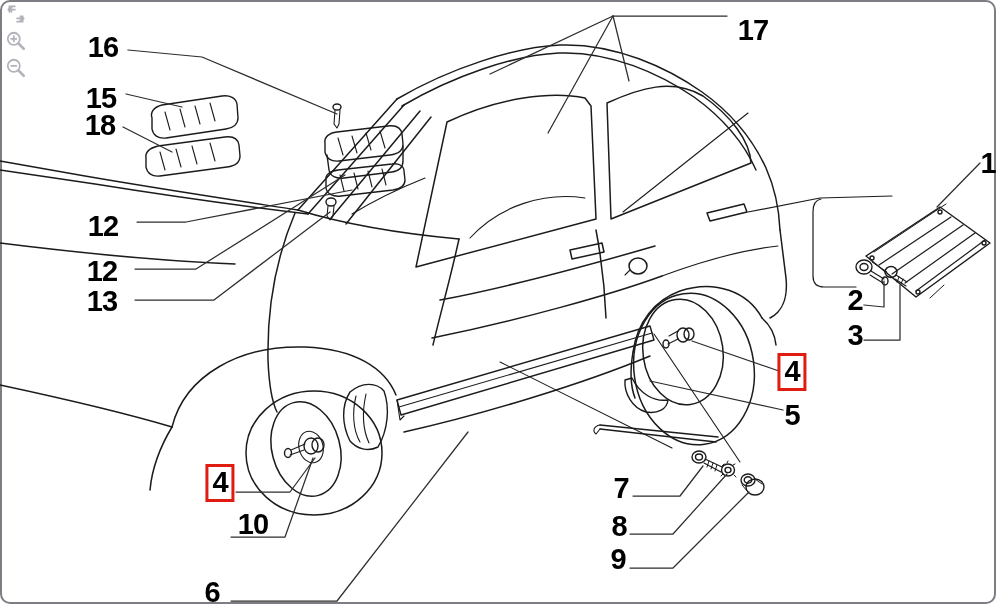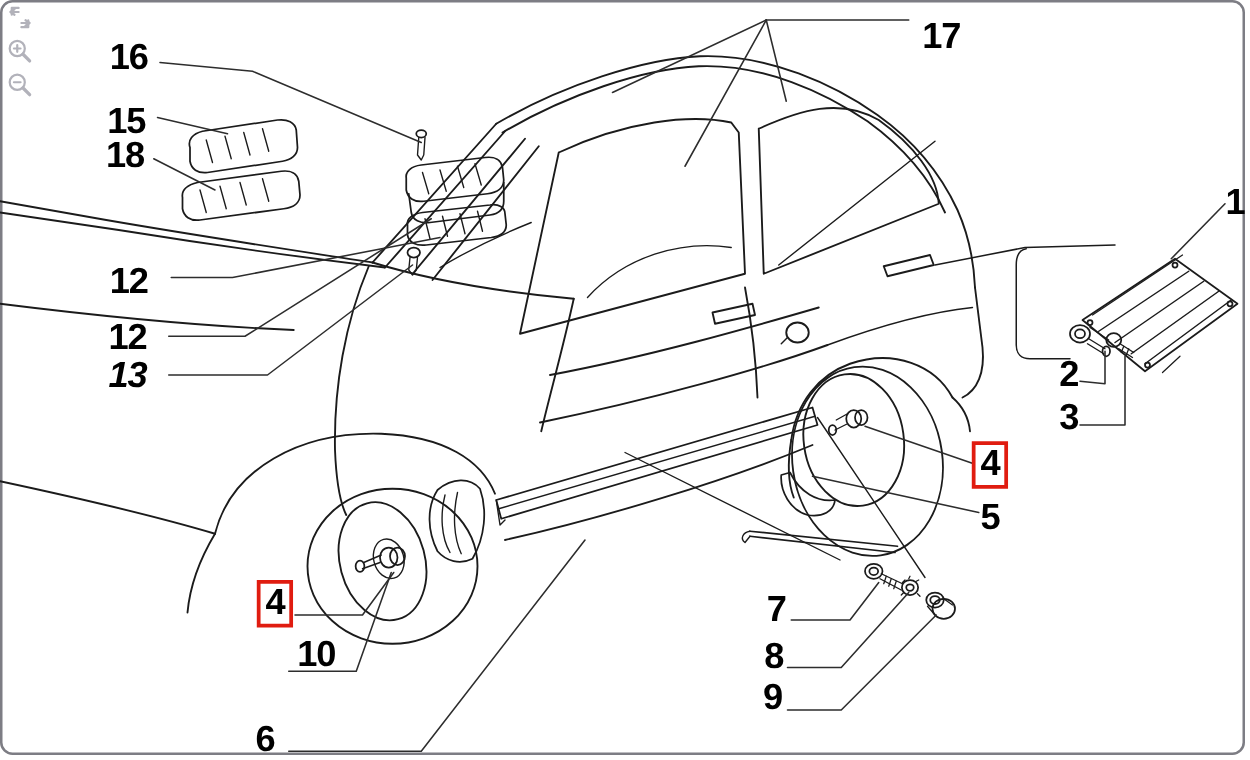--- a/index.html
+++ b/index.html
@@ -288,21 +288,21 @@
   </div>
 
   <div class="callout" style="left: 103px; top: 226px;">
     <span>12</span>
   </div>
 
   <div class="callout" style="left: 102px; top: 271px;">
     <span>12</span>
   </div>
 
-  <div class="callout" style="left: 102px; top: 301px; font-style: italic;">
+  <div class="callout" style="left: 102px; top: 301px;">
     <span>13</span>
   </div>
 
   <div class="callout" style="left: 100px; top: 125px;">
     <span>18</span>
   </div>
 
   <div class="callout" style="left: 101px; top: 98px;">
     <span>15</span>
   </div>

